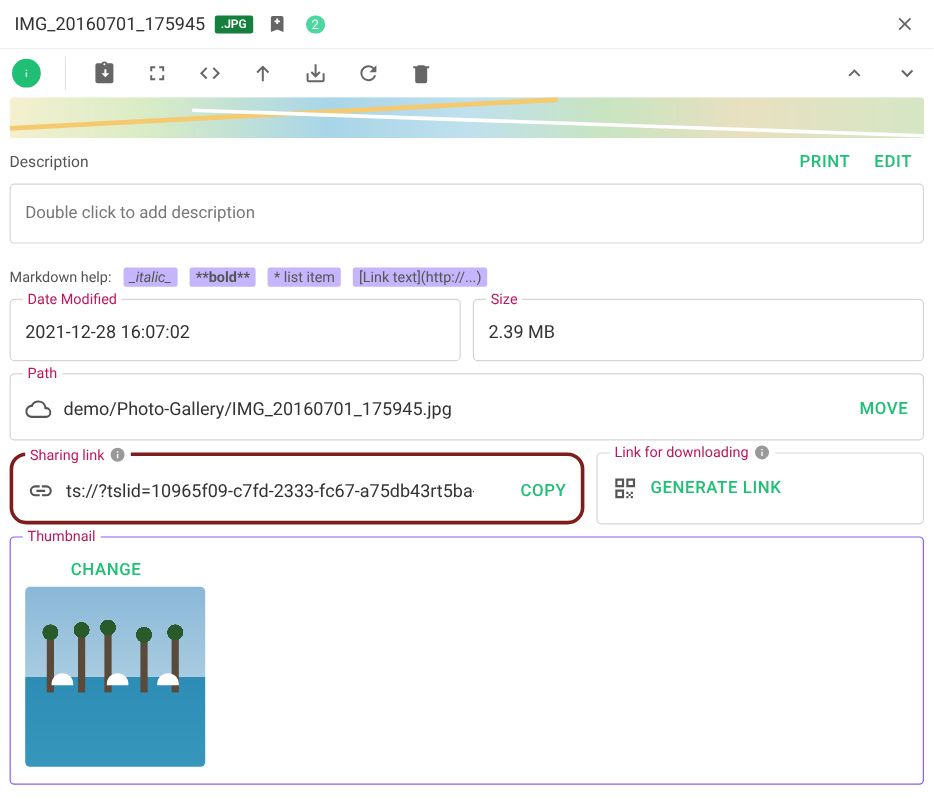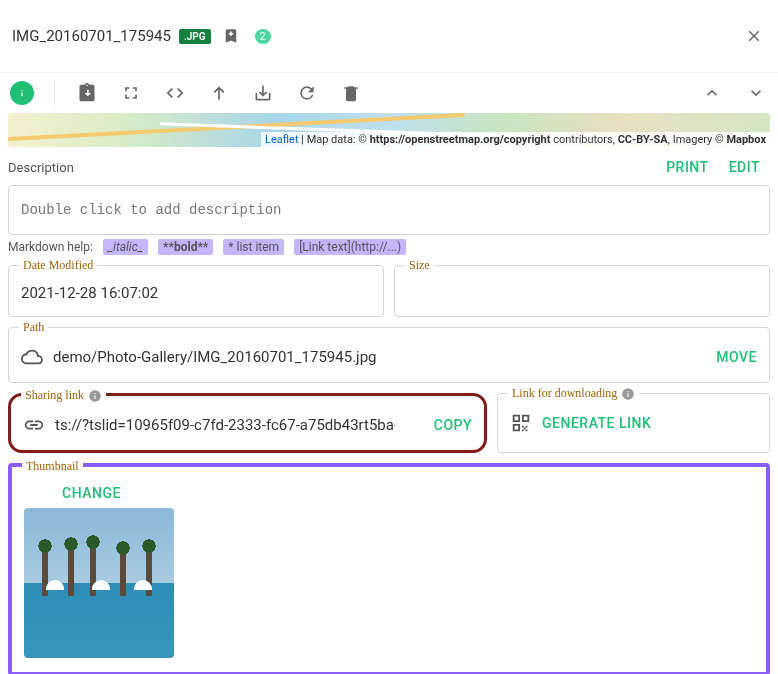--- a/index.html
+++ b/index.html
@@ -1,17 +1,17 @@
 <!DOCTYPE html>
 <html><head>
 <meta charset="utf-8">
 <style>
 * { box-sizing: border-box; margin: 0; padding: 0; }
 body { font-family: -apple-system, BlinkMacSystemFont, "Segoe UI", Roboto, Helvetica, Arial, sans-serif; width: 778px; height: 674px; overflow: hidden; background: #fff; color: #333; }
-.header { display: flex; align-items: center; padding: 24px 12px; gap: 8px; }
+.header { display: flex; align-items: center; padding: 8px 12px; gap: 8px; }
 .filename { font-size: 15px; color: #333; }
 .badge-jpg { background: #15803d; color: #fff; font-size: 10px; font-weight: 600; padding: 2px 5px; border-radius: 2px; }
 .badge-count { background: #4cd7a0; color: #fff; font-size: 11px; padding: 1px 5px; border-radius: 8px; margin-left: 4px; }
 .spacer { flex: 1; }
 .icon-btn { width: 24px; height: 24px; display: flex; align-items: center; justify-content: center; cursor: pointer; color: #666; }
 .icon-btn svg { width: 18px; height: 18px; fill: currentColor; }
 .toolbar { display: flex; align-items: center; padding: 6px 10px; gap: 20px; border-top: 1px solid #eee; }
 .status-dot { width: 24px; height: 24px; border-radius: 50%; background: #1fbf75; display:flex; align-items:center; justify-content:center; }
 .status-dot svg { width:14px; height:14px; fill:#fff;}
 .divider { width: 1px; height: 28px; background: #e5e5e5; }
@@ -20,34 +20,34 @@
 .map-strip { margin: 0 8px; height: 34px; position: relative; overflow: hidden; border-radius: 3px; }
 .map-bg { position:absolute; inset:0; background: linear-gradient(90deg, #f4f0d0 0%, #d9ecc5 15%, #a8d5e8 35%, #bfe0ee 50%, #c8e4c1 65%, #e8e0c0 80%, #d5e6c5 100%); }
 .map-road { position:absolute; height:4px; background:#f5c96e; top:12px; left:0; right:40%; transform: rotate(-3deg); }
 .map-road2 { position:absolute; height:3px; background:#fff; top:20px; left:20%; right:0; transform: rotate(2deg); }
 .map-attrib { position:absolute; right:0; bottom:0; background: rgba(255,255,255,0.85); font-size: 11px; padding: 1px 4px; color:#333; }
 .map-attrib a { color: #0066cc; text-decoration: none; }
 .section { margin: 6px 8px; }
 .desc-head { display: flex; align-items: center; padding: 2px 0; }
 .desc-label { font-size: 13px; color: #555; }
 .link-btn { color: #1fbf75; font-weight: 500; font-size: 14px; letter-spacing: 0.5px; cursor: pointer; padding: 4px 10px; }
-.desc-box { border: 1px solid #d5d5d5; border-radius: 4px; padding: 16px 12px; font-size: 14px; color: #777; margin-top: 4px; font-family: Liberation Mono, monospace; }
-.markdown-help { font-size: 12px; color: #555; margin-top: 4px; display:flex; gap:10px; align-items:center; }
+.desc-box { border: 1px solid #d5d5d5; border-radius: 4px; padding: 16px 12px; font-size: 14px; color: #777; margin-top: 4px; }
+.markdown-help { font-size: 12px; color: #555; margin-top: 20px; display:flex; gap:10px; align-items:center; }
 .mh-chip { background: #c4b5fd; padding: 1px 5px; border-radius: 2px; font-size: 12px; }
 .mh-chip em { font-style: italic; }
 .row { display: flex; gap: 10px; margin: 10px 8px; }
 .field { flex: 1; position: relative; border: 1px solid #d5d5d5; border-radius: 4px; padding: 18px 12px 14px; }
-.field-label { position: absolute; top: -8px; left: 10px; background: #fff; padding: 0 4px; font-size: 12px; color: #a16207; display:flex; align-items:center; gap:4px;font-family:Liberation Serif, serif;}
+.field-label { position: absolute; top: -8px; left: 10px; background: #fff; padding: 0 4px; font-size: 12px; color: #be185d; display:flex; align-items:center; gap:4px;}
 .field-label svg { width:14px; height:14px; fill:#999;}
 .field-content { display: flex; align-items: center; gap: 10px; font-size: 15px; color: #333; }
 .field-content svg { width: 22px; height: 22px; fill: #555; flex-shrink:0; }
 .field-action { color: #1fbf75; font-weight: 500; font-size: 14px; letter-spacing: 0.5px; cursor: pointer; margin-left: auto; }
 .field.highlight { border: 3px solid #7f1d1d; border-radius: 14px; }
 .link-text { white-space: nowrap; overflow: hidden; text-overflow: clip; max-width: 340px; font-size: 15px; }
-.thumb-section { position: relative; border: 4px solid #8b5cf6; border-radius: 4px; margin: 10px 8px; padding: 16px 12px 14px; }
+.thumb-section { position: relative; border: 1px solid #8b5cf6; border-radius: 4px; margin: 10px 8px; padding: 16px 12px 14px; }
 .thumb-img { width: 150px; height: 150px; border-radius: 4px; background: linear-gradient(to bottom, #8ab8d8 0%, #a8cbe0 50%, #2e8db5 50%, #3696bb 100%); position:relative; overflow:hidden; margin-top:6px;}
 .palm { position:absolute; width:6px; background:#5a4a3a; }
 .palm::before { content:''; position:absolute; top:-12px; left:-10px; width:26px; height:20px; background: radial-gradient(circle, #2a5a2a 40%, transparent 41%); }
 .p1{left:18px; top:40px; height:48px;}
 .p2{left:44px; top:38px; height:50px;}
 .p3{left:66px; top:36px; height:52px;}
 .p4{left:96px; top:42px; height:46px;}
 .p5{left:122px; top:40px; height:48px;}
 .umbrella{position:absolute; top:72px; width:18px; height:10px; background:#fff; border-radius: 10px 10px 0 0;}
 .u1{left:22px;} .u2{left:68px;} .u3{left:110px;}
@@ -124,23 +124,20 @@
     <svg viewBox="0 0 24 24">
         <path d="M7.41 8.59 12 13.17l4.59-4.58L18 10l-6 6-6-6 1.41-1.41z"></path>
       </svg>
   </span>
 </div>
 
 <div class="map-strip">
   <div class="map-bg"></div>
   <div class="map-road"></div>
   <div class="map-road2"></div>
-  <div class="map-attrib">
-    <a href="#">Leaflet</a><span> | Map data: © </span><b>https://openstreetmap.org/copyright</b><span> contributors, </span><b>CC-BY-SA</b><span>, Imagery © </span><b>Mapbox</b>
-  </div>
 </div>
 
 <div class="section">
   <div class="desc-head">
     <span class="desc-label">Description</span>
     <div class="spacer"></div>
     <span class="link-btn">PRINT</span>
     <span class="link-btn">EDIT</span>
   </div>
   <div class="desc-box">Double click to add description</div>
@@ -155,20 +152,23 @@
 
 <div class="row">
   <div class="field">
     <div class="field-label">Date Modified</div>
     <div class="field-content">
         <span>2021-12-28 16:07:02</span>
       </div>
   </div>
   <div class="field">
     <div class="field-label">Size</div>
+    <div class="field-content">
+        <span>2.39 MB</span>
+      </div>
   </div>
 </div>
 
 <div class="row">
   <div class="field">
     <div class="field-label">Path</div>
     <div class="field-content">
       <svg viewBox="0 0 24 24">
           <path d="M19.35 10.04A7.49 7.49 0 0 0 12 4a7.5 7.5 0 0 0-6.65 4.04A6 6 0 0 0 6 20h13a5 5 0 0 0 .35-9.96zM19 18H6a4 4 0 0 1 0-8h.71A5.5 5.5 0 0 1 12 6a5.5 5.5 0 0 1 5.45 4.78L17.6 12H19a3 3 0 0 1 0 6z"></path>
         </svg>

